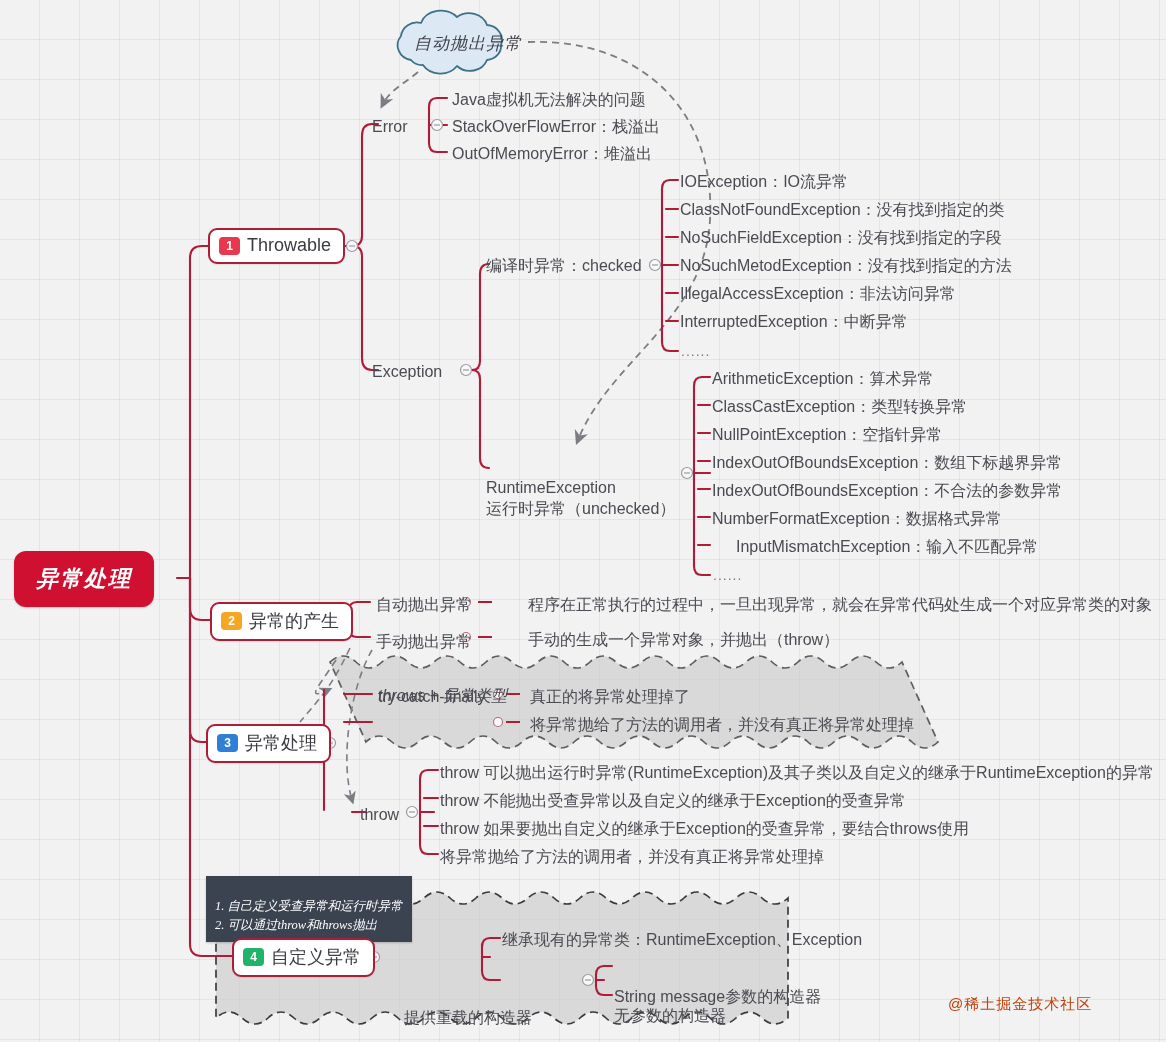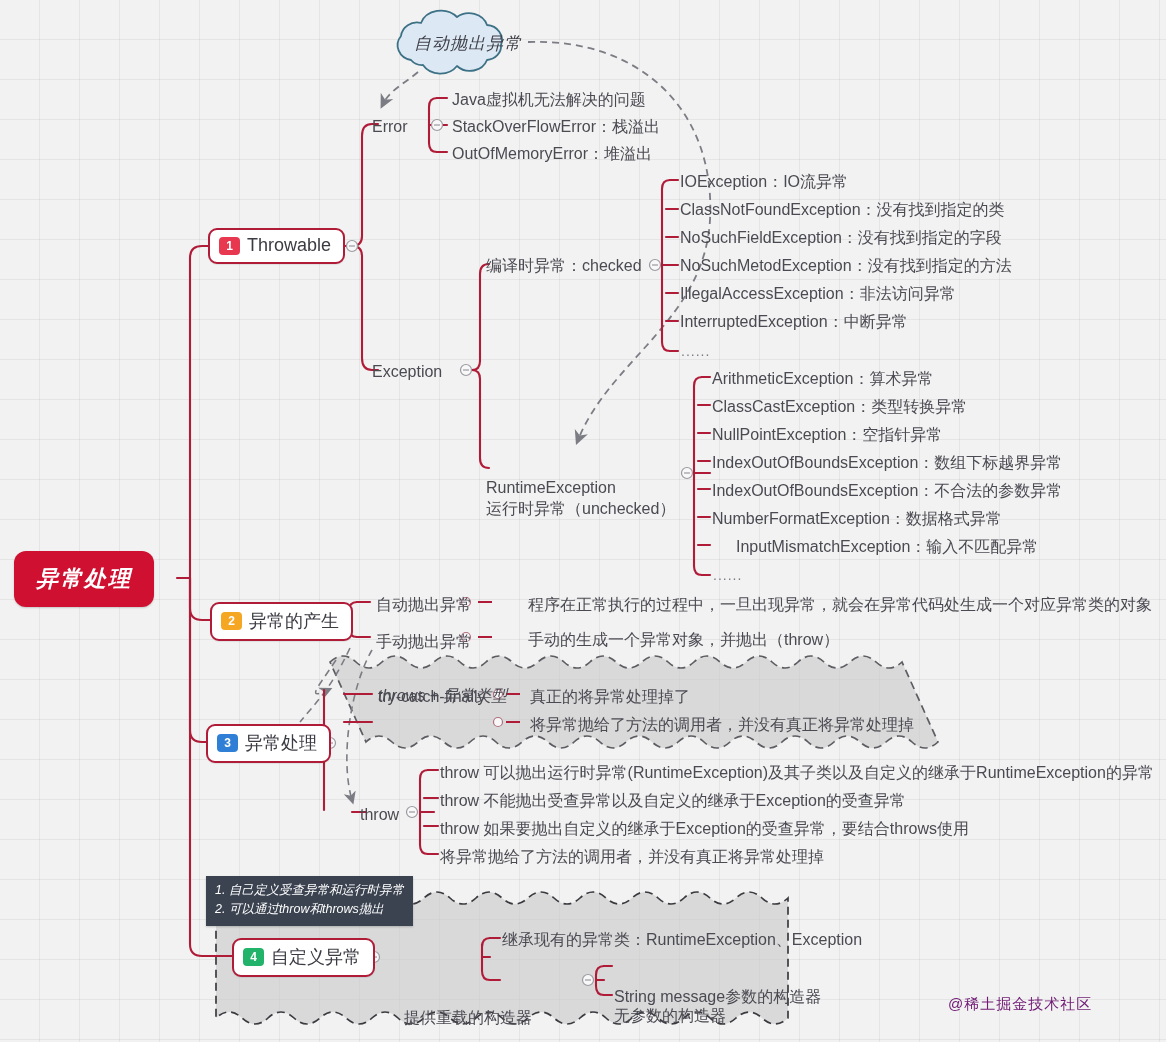--- a/index.html
+++ b/index.html
@@ -70,30 +70,31 @@
     font-size:17px;font-style:italic;color:#3f3f48;
     letter-spacing:1px;
   }
 
   
   .note-box{
     left:206px;top:876px;
     background:#3b4350;
     color:#ffffff;
     font-size:12.5px;font-style:italic;
-    padding:5px 9px 6px 9px;
+    padding:21px 9px 6px 9px;
     line-height:1.55;
     white-space:pre-line;
     box-shadow:0 1px 2px rgba(0,0,0,.2);
+    font-family:Liberation Serif, serif;
   }
 
   
   .watermark{
     left:948px;top:995px;
-    color:#701a75;font-size:15px;letter-spacing:1px;
+    color:#c2410c;font-size:15px;letter-spacing:1px;
   }
 
   .multi{white-space:pre-line;line-height:1.35;}
 </style>
 </head>
 <body>
 
 <div id="canvas"></div>
 
 <svg id="svglayer" viewBox="0 0 1166 1042">

